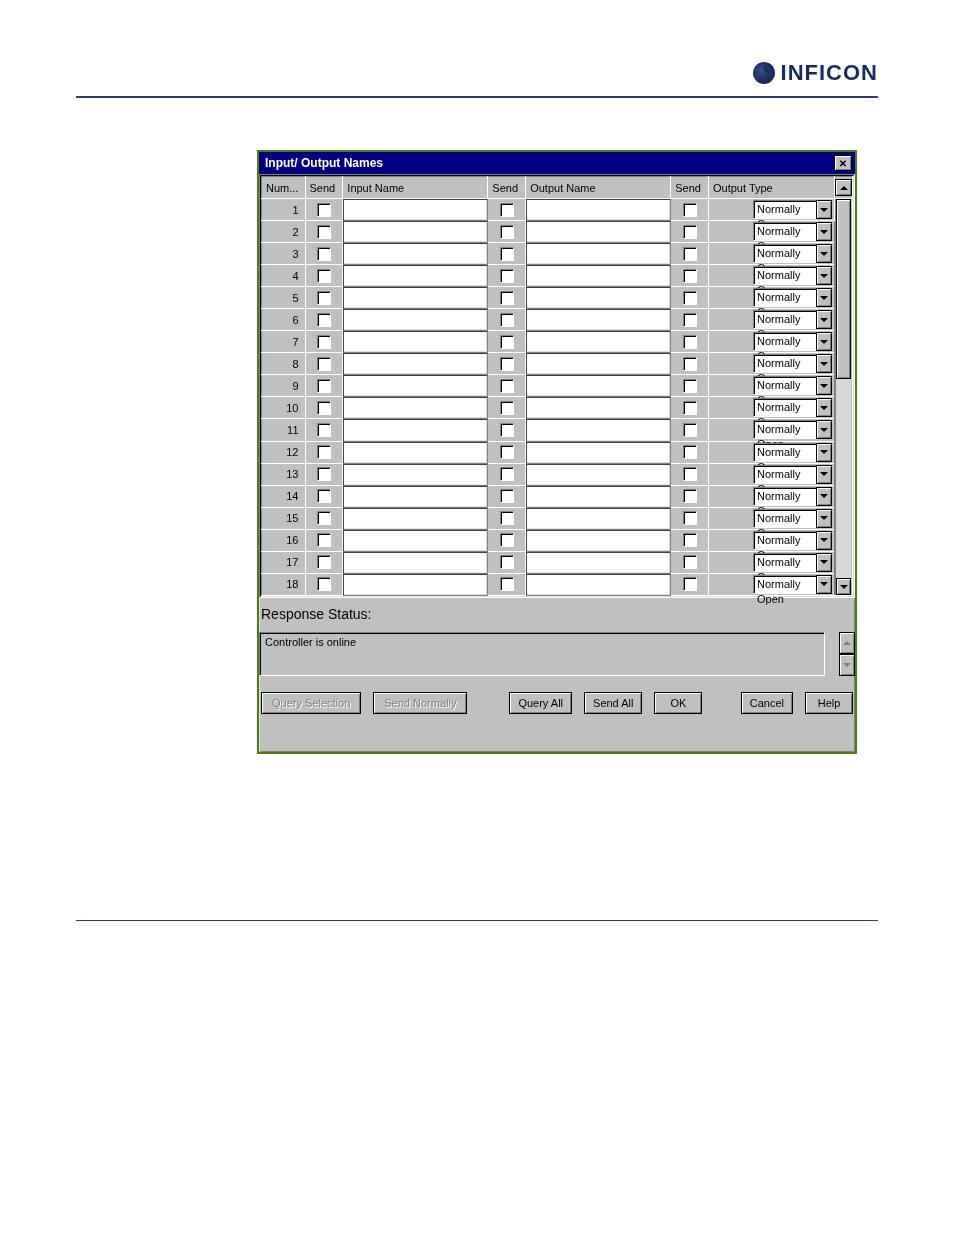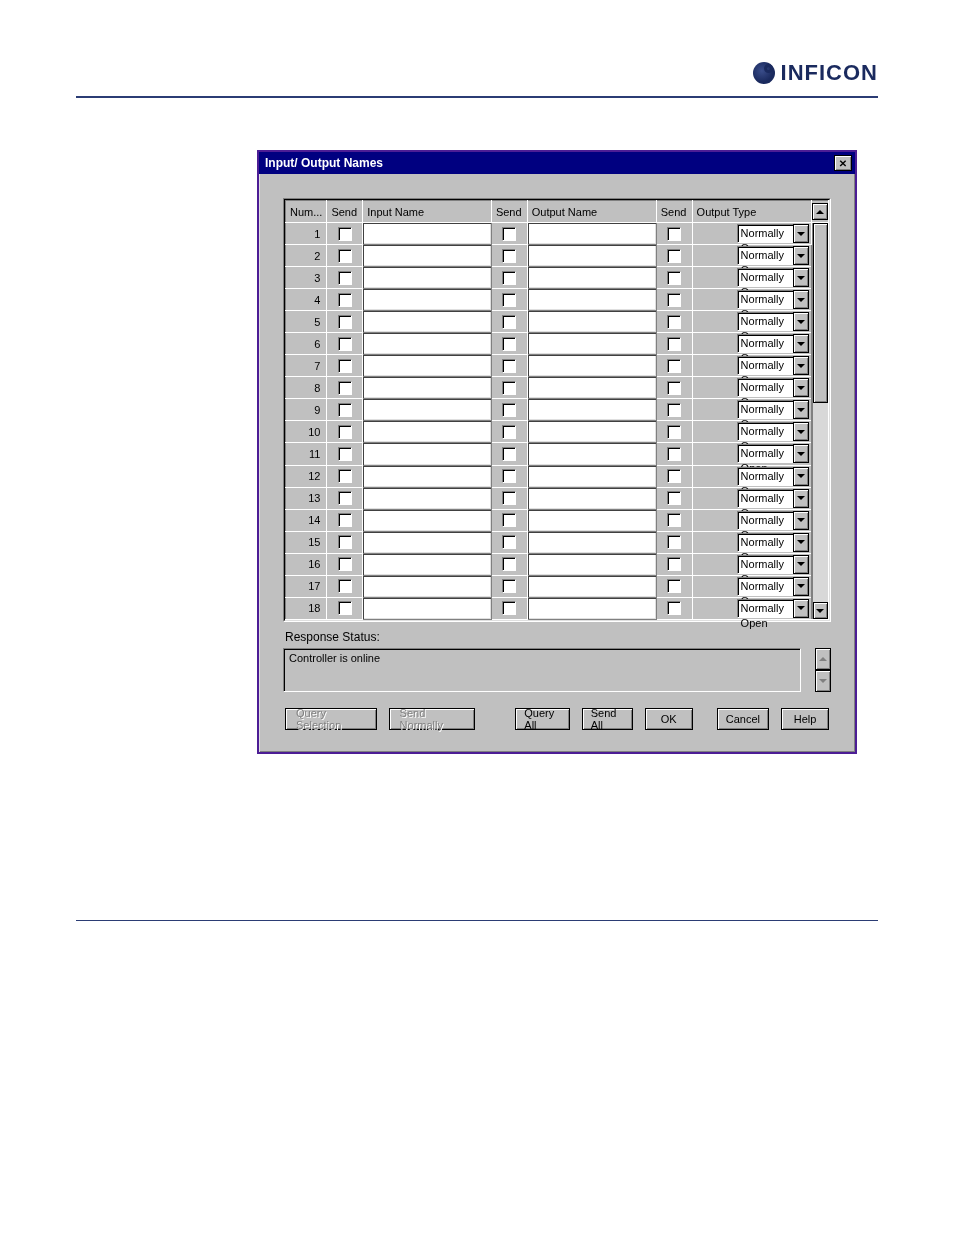--- a/index.html
+++ b/index.html
@@ -41,21 +41,21 @@
   }
   .footer-hr {
     position: absolute; bottom: 84px; left: 76px; right: 76px;
     height: 1px; background: #2b3c74;
   }
 
   
   .dialog {
     position: absolute; top: 150px; left: 257px;
     width: 600px; height: 604px;
-    border: 2px solid #4c1d95;
+    border: 2px solid #4d7c0f;
     background: #c0c0c0;
     box-shadow: inset 1px 1px #dfdfdf, inset -1px -1px #808080;
   }
   .titlebar {
     background: #000080;
     color: #fff; font-weight: bold;
     font-size: 12px;
     padding: 3px 3px 3px 6px;
     display: flex; align-items: center;
     justify-content: space-between;
@@ -64,21 +64,21 @@
   .close-btn {
     width: 18px; height: 16px;
     background: #c0c0c0;
     border: 1px solid #000;
     box-shadow: inset 1px 1px #fff, inset -1px -1px #808080;
     display: flex; align-items: center; justify-content: center;
     font-size: 10px; color: #000; font-weight: bold;
     font-family: Arial, sans-serif;
   }
   .client {
-    padding: 24px;
+    padding: 0;
   }
 
   
   .table-wrap {
     position: relative;
     border: 1px solid #808080;
     border-right-color: #fff; border-bottom-color: #fff;
     background: #c0c0c0;
     padding: 0;
   }
@@ -188,22 +188,22 @@
     display:flex; align-items:center; justify-content:center;
   }
   .sb-track { flex:1; background:#d8d8d8; }
   .sb-thumb {
     height: 40px; background:#c0c0c0;
     border: 1px solid #000;
     box-shadow: inset 1px 1px #fff, inset -1px -1px #808080;
   }
 
   .status-label {
-    font-size: 12px;
-    margin: 8px 0 4px 2px;
+    font-size: 14px;
+    margin: 8px 0 10px 2px;
   }
   .status-row {
     display: flex; align-items: stretch;
     gap: 14px;
   }
   .status-box {
     flex: 1;
     background: #c0c0c0;
     border-top: 1px solid #808080;
     border-left: 1px solid #808080;

